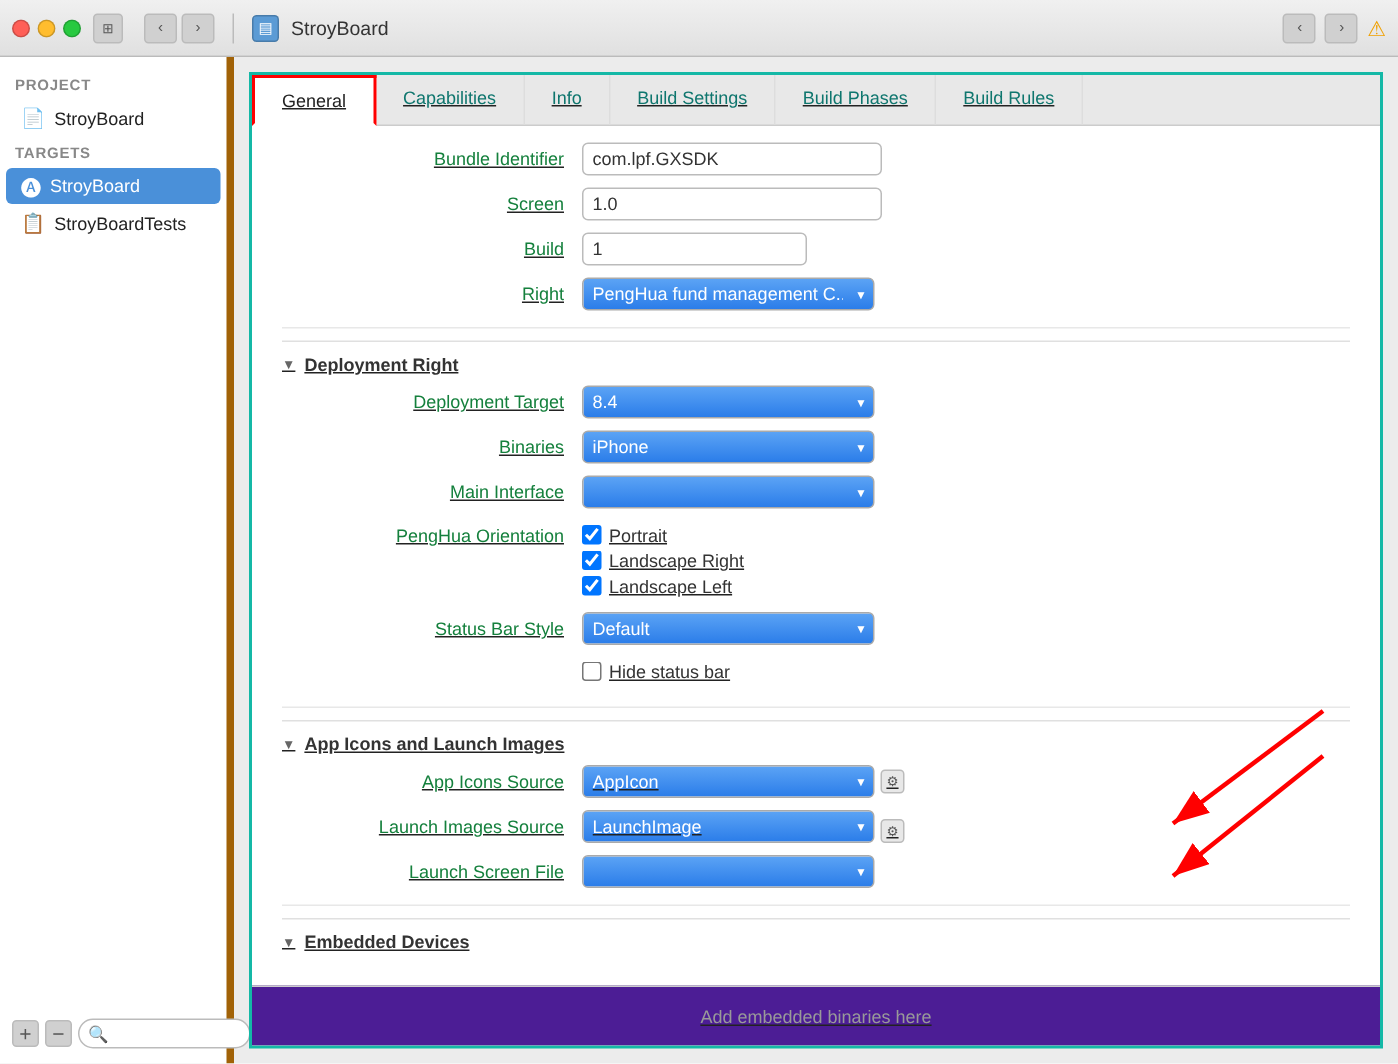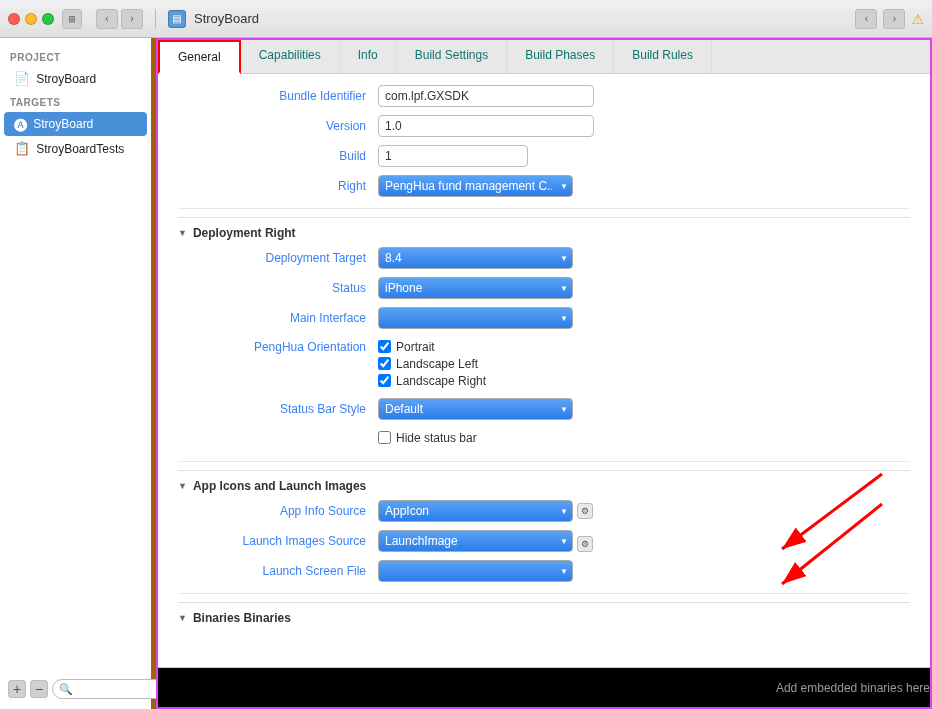--- a/index.html
+++ b/index.html
@@ -84,26 +84,27 @@
     .content-area {
       flex: 1;
       display: flex;
       flex-direction: column;
       overflow: hidden;
       position: relative;
     }
 
     
     .main-content {
-      border: 2px solid #d946ef;
+      border: 2px solid #14b8a6;
       flex: 1;
-      margin: 0;
+      margin: 10px;
       display: flex;
       flex-direction: column;
       overflow: hidden;
+      text-decoration: underline;
     }
 
     
     .tabs-bar {
       display: flex;
       background: #e8e8e8;
       border-bottom: 1px solid #ccc;
       padding: 0;
     }
     .tab {
@@ -138,34 +139,34 @@
       display: flex;
       align-items: center;
       margin-bottom: 6px;
       min-height: 24px;
     }
     .form-label {
       text-align: right;
       width: 200px;
       min-width: 200px;
       padding-right: 12px;
-      color: #3b82f6;
+      color: #15803d;
       font-size: 12px;
     }
     .form-value {
       flex: 1;
     }
     input[type="text"].field {
       height: 22px;
       border: 1px solid #bbb;
       border-radius: 4px;
       padding: 0 6px;
       font-size: 12px;
       background: white;
-      width: 216px;
+      width: 200px;
       color: #333;
     }
     .select-wrapper {
       display: inline-flex;
       align-items: center;
       position: relative;
     }
     select.field-select {
       height: 22px;
       border: 1px solid #aaa;
@@ -217,25 +218,25 @@
       margin-bottom: 3px;
     }
     .checkbox-row input[type="checkbox"] {
       width: 13px; height: 13px;
     }
     .checkbox-label { font-size: 12px; color: #333; }
 
     
     .status-bar {
       height: 40px;
-      background: #000000;
+      background: #4c1d95;
       border-top: 1px solid #ccc;
       display: flex;
       align-items: center;
-      justify-content: flex-end;
+      justify-content: center;
       color: #999;
       font-size: 12px;
     }
 
     
     .icon-btn {
       width: 16px; height: 16px;
       border: 1px solid #bbb;
       border-radius: 3px;
       background: #e8e8e8;
@@ -312,21 +313,21 @@
       <div class="settings-scroll">
 
         <div class="form-section">
           <div class="form-row">
             <div class="form-label">Bundle Identifier</div>
             <div class="form-value">
               <input type="text" class="field" value="com.lpf.GXSDK" style="">
             </div>
           </div>
           <div class="form-row">
-            <div class="form-label">Version</div>
+            <div class="form-label">Screen</div>
             <div class="form-value">
               <input type="text" class="field" value="1.0" style="">
             </div>
           </div>
           <div class="form-row">
             <div class="form-label">Build</div>
             <div class="form-value">
               <input type="text" class="field" style="width: 150px;" value="1">
             </div>
           </div>
@@ -356,21 +357,21 @@
             <div class="form-value">
               <div class="select-wrapper">
                 <select class="field-select">
                   <option>8.4</option>
                 </select>
                 <span class="select-arrow">▼</span>
               </div>
             </div>
           </div>
           <div class="form-row">
-            <div class="form-label">Status</div>
+            <div class="form-label">Binaries</div>
             <div class="form-value">
               <div class="select-wrapper">
                 <select class="field-select">
                   <option>iPhone</option>
                 </select>
                 <span class="select-arrow">▼</span>
               </div>
             </div>
           </div>
           <div class="form-row">
@@ -386,25 +387,25 @@
           </div>
           <div class="form-row" style="align-items:flex-start;padding-top:4px;">
             <div class="form-label">PengHua Orientation</div>
             <div class="form-value">
               <div class="checkbox-row">
                 <input type="checkbox" checked="" style="">
                 <span class="checkbox-label">Portrait</span>
               </div>
               <div class="checkbox-row">
                 <input type="checkbox" checked="" style="">
-                <span class="checkbox-label">Landscape Left</span>
+                <span class="checkbox-label">Landscape Right</span>
               </div>
               <div class="checkbox-row">
                 <input type="checkbox" checked="" style="">
-                <span class="checkbox-label">Landscape Right</span>
+                <span class="checkbox-label">Landscape Left</span>
               </div>
             </div>
           </div>
           <div class="form-row">
             <div class="form-label">Status Bar Style</div>
             <div class="form-value">
               <div class="select-wrapper">
                 <select class="field-select">
                   <option>Default</option>
                 </select>
@@ -425,21 +426,21 @@
 
         <div class="sep"></div>
 
         <div class="section-header">
           <span class="section-triangle">▼</span>
           <span class="section-title">App Icons and Launch Images</span>
         </div>
 
         <div class="form-section">
           <div class="form-row">
-            <div class="form-label">App Info Source</div>
+            <div class="form-label">App Icons Source</div>
             <div class="form-value" style="display:flex;align-items:center;">
               <div class="select-wrapper">
                 <select class="field-select">
                   <option>AppIcon</option>
                 </select>
                 <span class="select-arrow">▼</span>
               </div>
               <div class="icon-btn">⚙</div>
             </div>
           </div>
@@ -465,21 +466,21 @@
                 <span class="select-arrow">▼</span>
               </div>
             </div>
           </div>
         </div>
 
         <div class="sep"></div>
 
         <div class="section-header">
           <span class="section-triangle">▼</span>
-          <span class="section-title">Binaries Binaries</span>
+          <span class="section-title">Embedded Devices</span>
         </div>
 
       </div>
 
       <div class="status-bar">
         <span>Add embedded binaries here</span>
       </div>
 
     </div>
 

